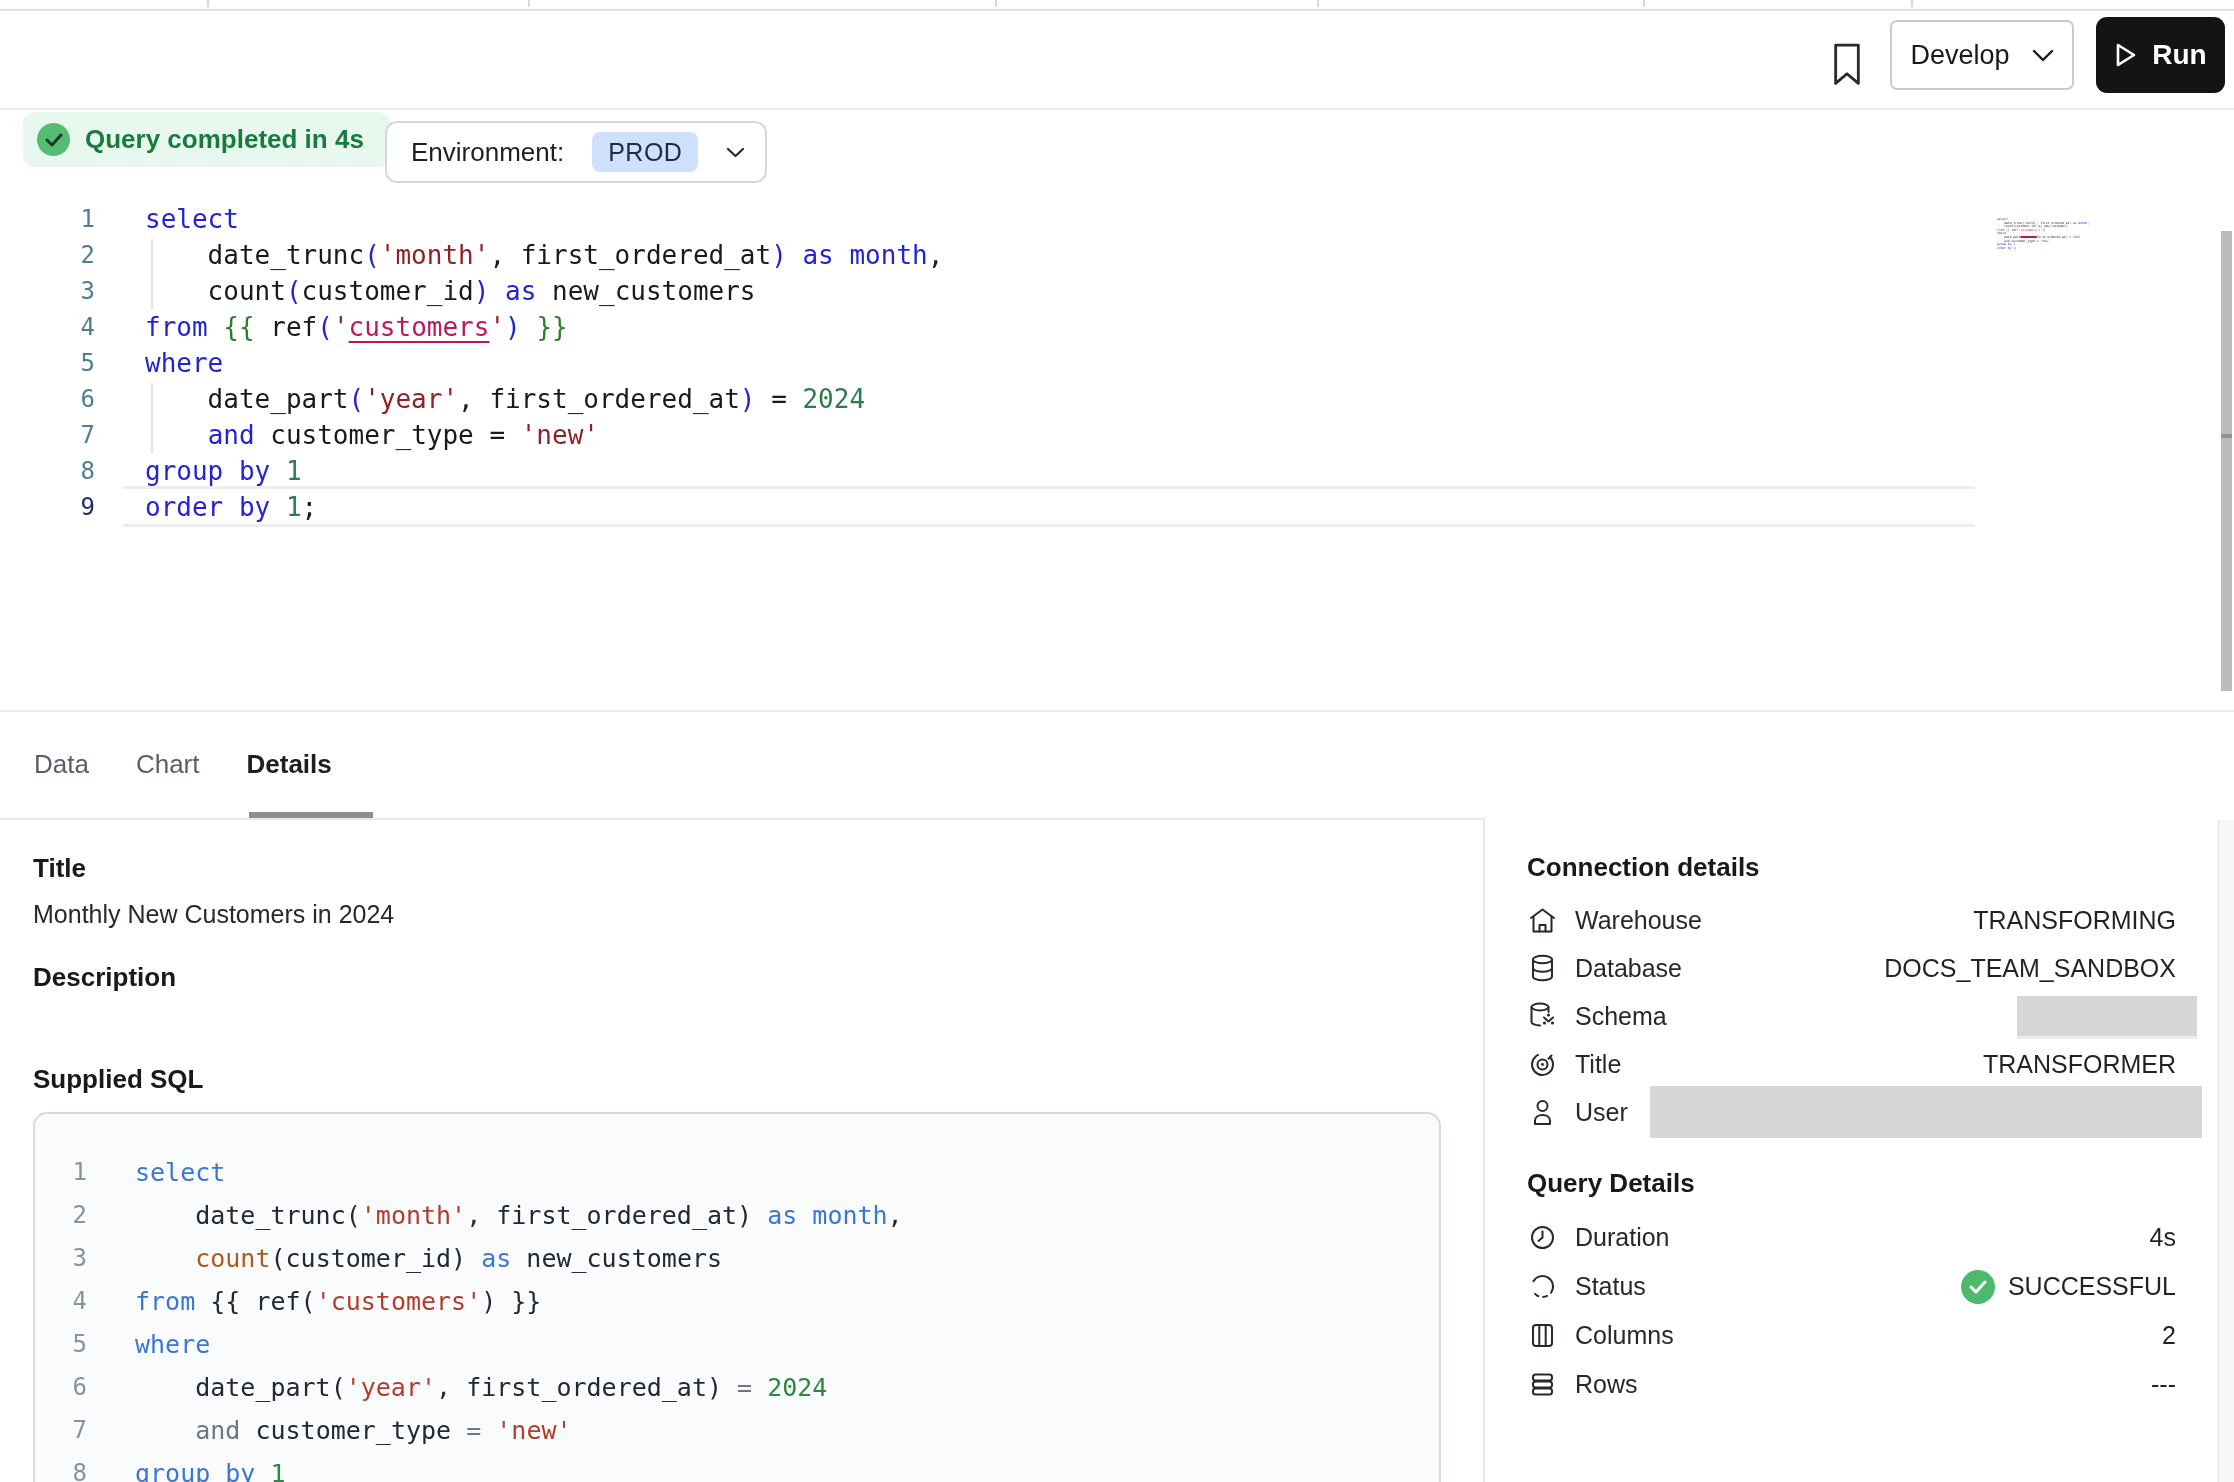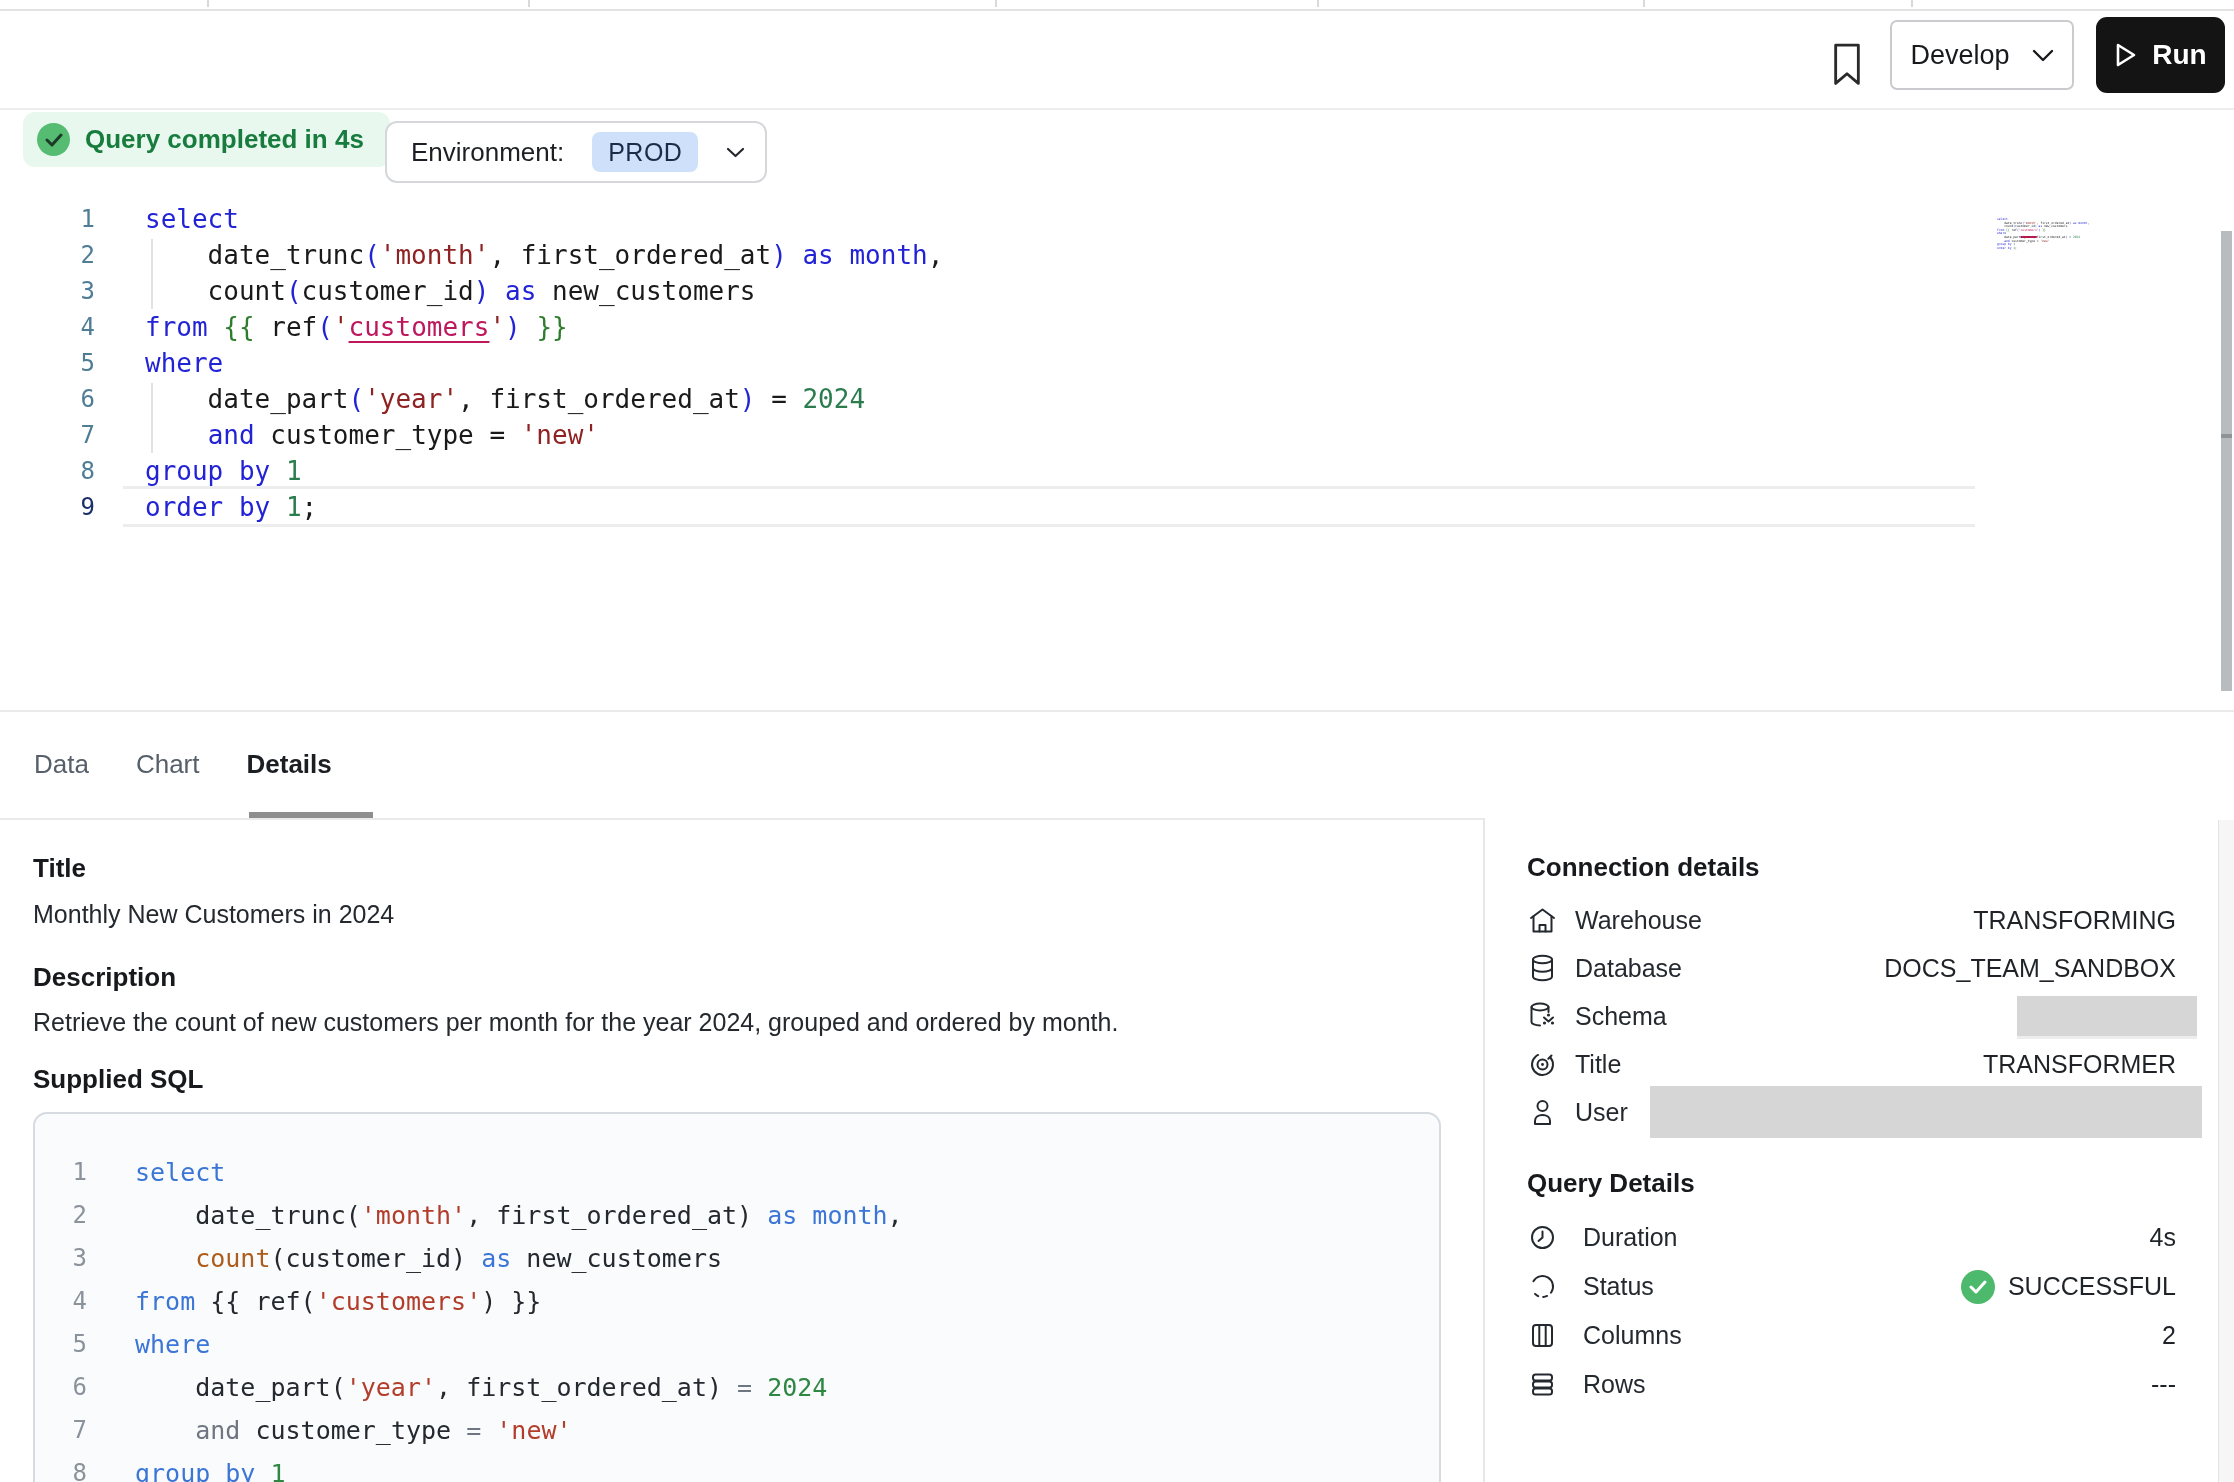--- a/index.html
+++ b/index.html
@@ -63,21 +63,21 @@
   #sql-lines{margin-top:37px;}
   #sql-lines .crow{height:43px;}
   #sql-lines .ln{width:52px;font-size:24px;line-height:43px;color:#8a929b;}
   #sql-lines .lc{left:100px;font-size:25px;line-height:43px;color:#24292f;}
   .k2{color:#3b76d6}.s2{color:#b23d2b}.f2{color:#ac5d1d}.n2{color:#2f8744}.g2{color:#6e7781}.p2{color:#24292f}
 
   .right-panel{position:absolute;left:1483px;top:818px;width:751px;height:664px;border-left:2px solid #e7e7e7;background:#fff;}
   #conn-rows{position:absolute;left:1527px;top:896px;width:649px;}
   #qd-rows{position:absolute;left:1527px;top:1213px;width:649px;}
   .prow{display:flex;align-items:center;height:48px;}
-  #qd-rows .prow{height:49px;gap:8px;}
+  #qd-rows .prow{height:49px;}
   .picon{width:31px;height:31px;margin-right:17px;flex:none;display:flex;align-items:center;justify-content:center;}
   .picon svg{width:31px;height:31px;}
   .plabel{font-size:25px;color:#24292f;}
   .pvalue{margin-left:auto;font-size:25px;color:#1f2328;}
   .withbadge{display:flex;align-items:center;gap:13px;}
   .badge{width:34px;height:34px;border-radius:50%;background:#4db96d;display:flex;align-items:center;justify-content:center;flex:none;}
   .redact{margin-left:auto;background:#d6d6d6;}
   .redact.small{width:180px;height:40px;margin-right:-21px;box-shadow:0 3px 0 rgba(0,0,0,.07);}
   .redact.wide{width:552px;height:52px;margin-right:-26px;}
   .details-track{position:absolute;left:2218px;top:820px;width:16px;height:662px;background:#f6f6f6;border-left:1px solid #e3e3e3;}
@@ -202,21 +202,20 @@
         <span class="tab">Data</span>
         <span class="tab">Chart</span>
         <span class="tab active">Details</span>
       </div>
     <div class="tab-underline"></div>
   </div>
 
   <div class="h2" style="left:33px;top:853px">Title</div>
   <div class="bodytxt" style="left:33px;top:900px">Monthly New Customers in 2024</div>
   <div class="h2" style="left:33px;top:962px">Description</div>
-  <div class="bodytxt" style="left:33px;top:1008px">Retrieve the count of new customers per month for the year 2024, grouped and ordered by month.</div>
   <div class="h2" style="left:33px;top:1064px">Supplied SQL</div>
   <div class="sql-block">
     <div id="sql-lines">
         <div class="crow">
           <span class="ln">1</span>
           <span class="lc"><span class="k2">select</span></span>
         </div>
         <div class="crow">
           <span class="ln">2</span>
           <span class="lc"><span class="p2">    date_trunc(</span><span class="s2">'month'</span><span class="p2">, first_ordered_at) </span><span class="k2">as</span><span class="p2"> </span><span class="k2">month</span><span class="p2">,</span></span>

